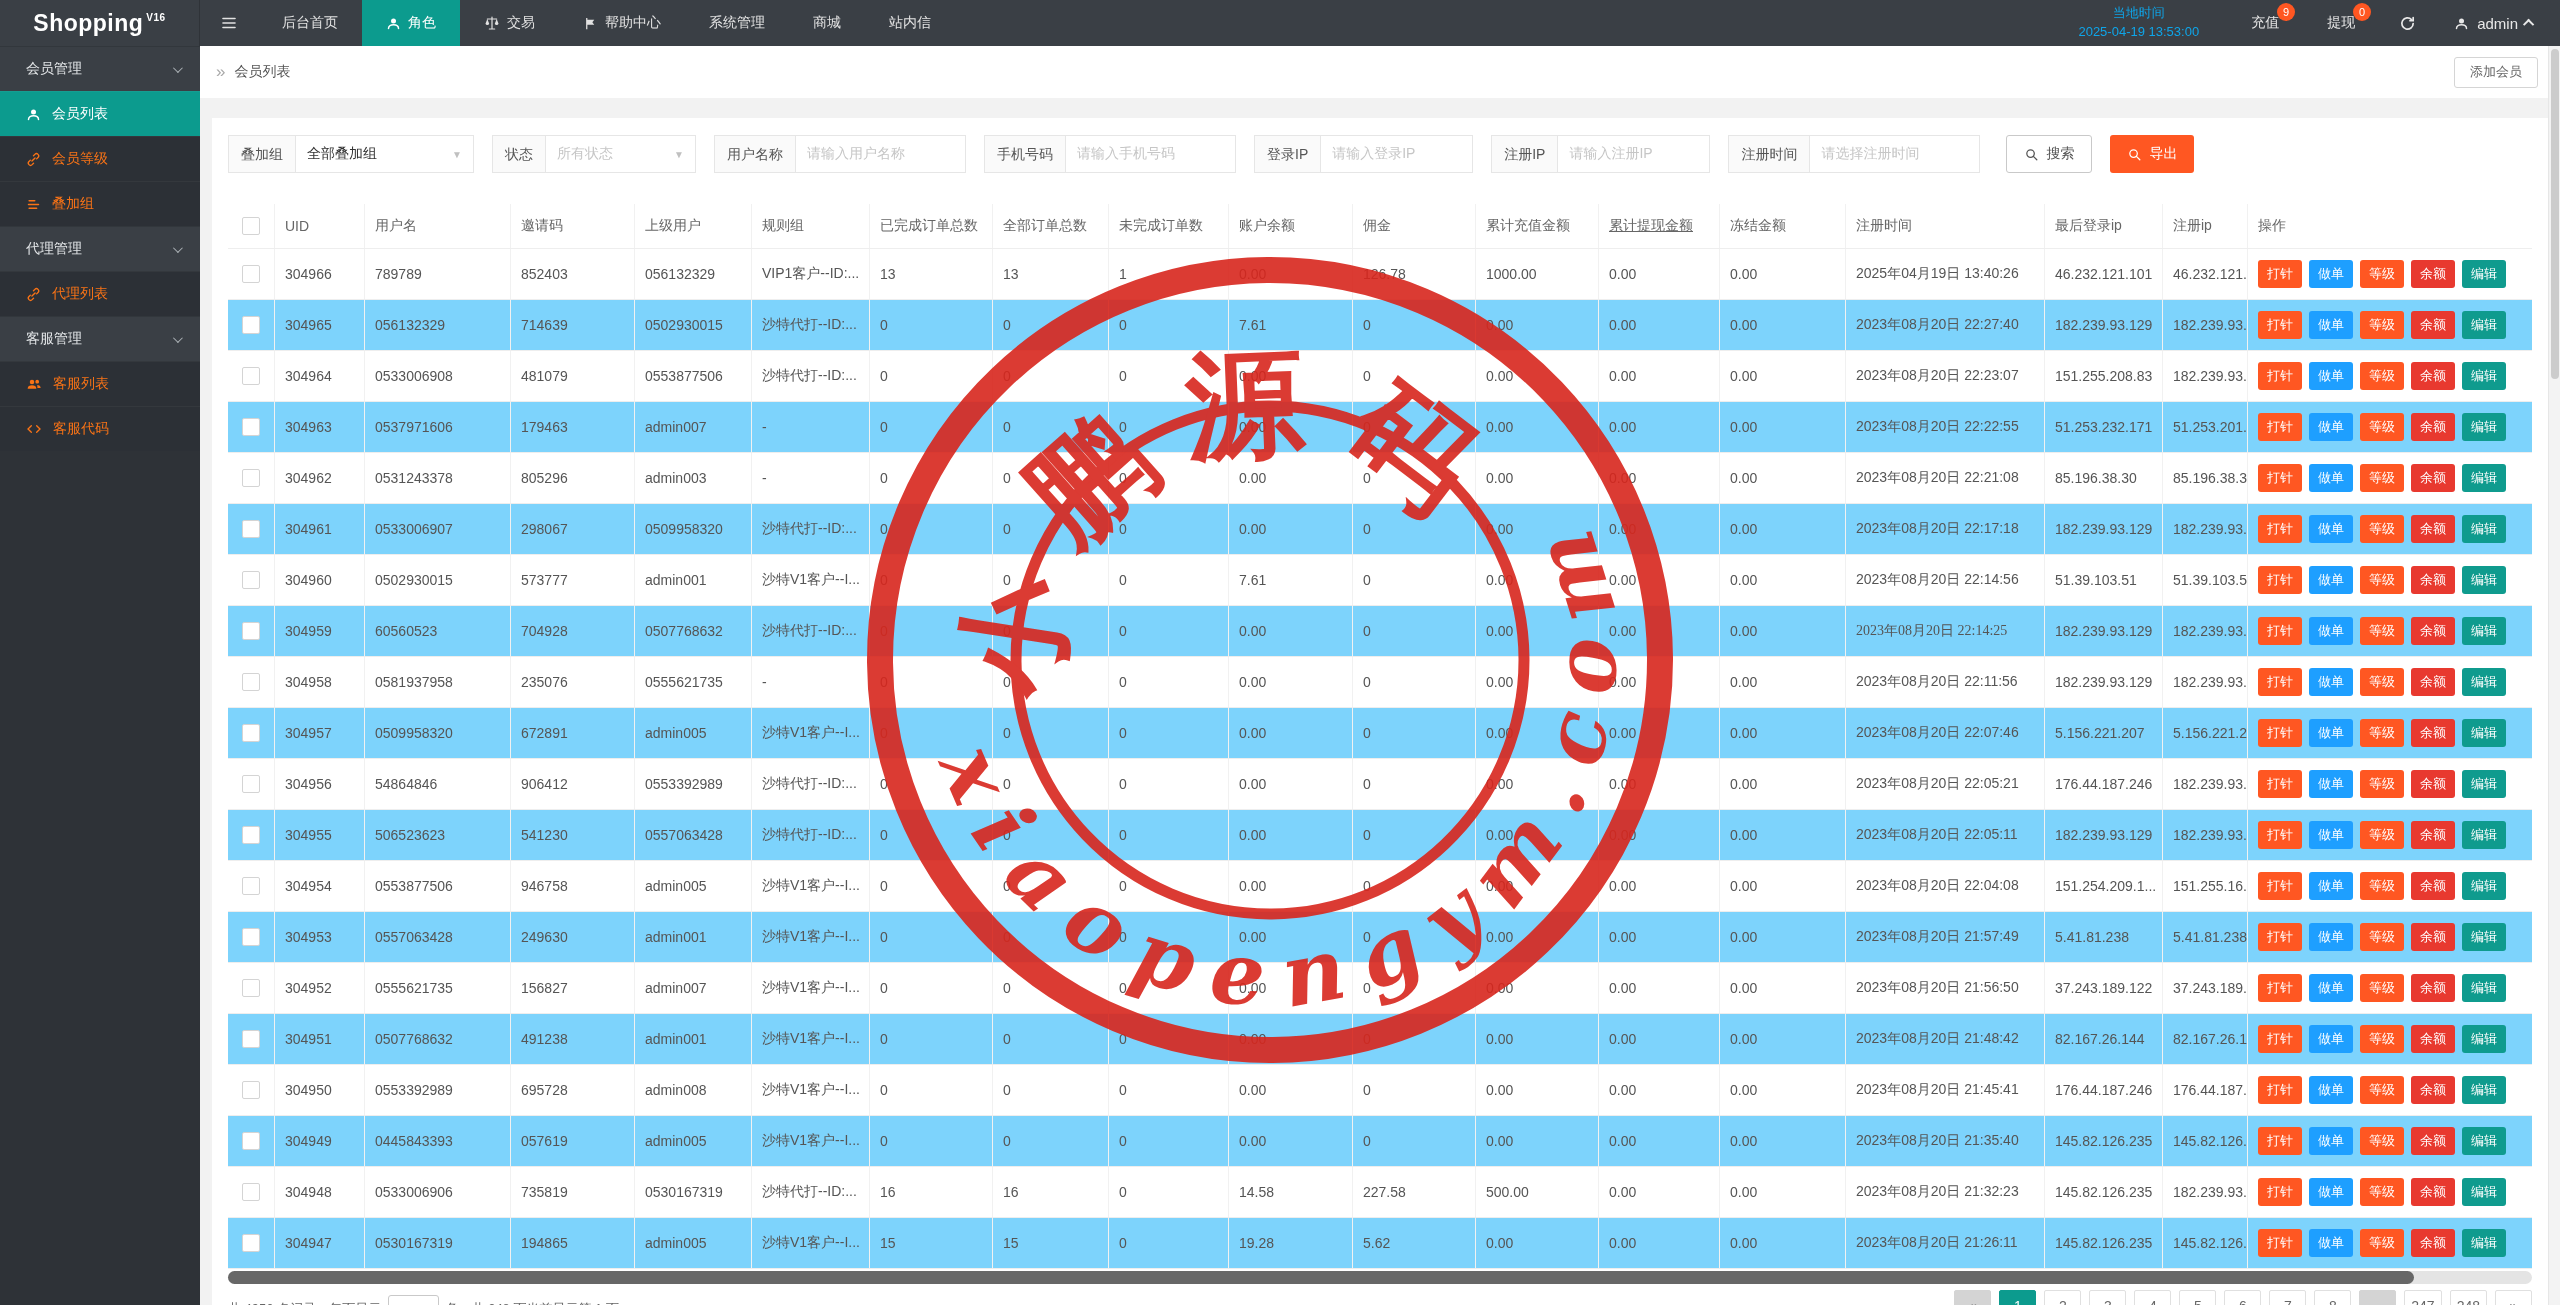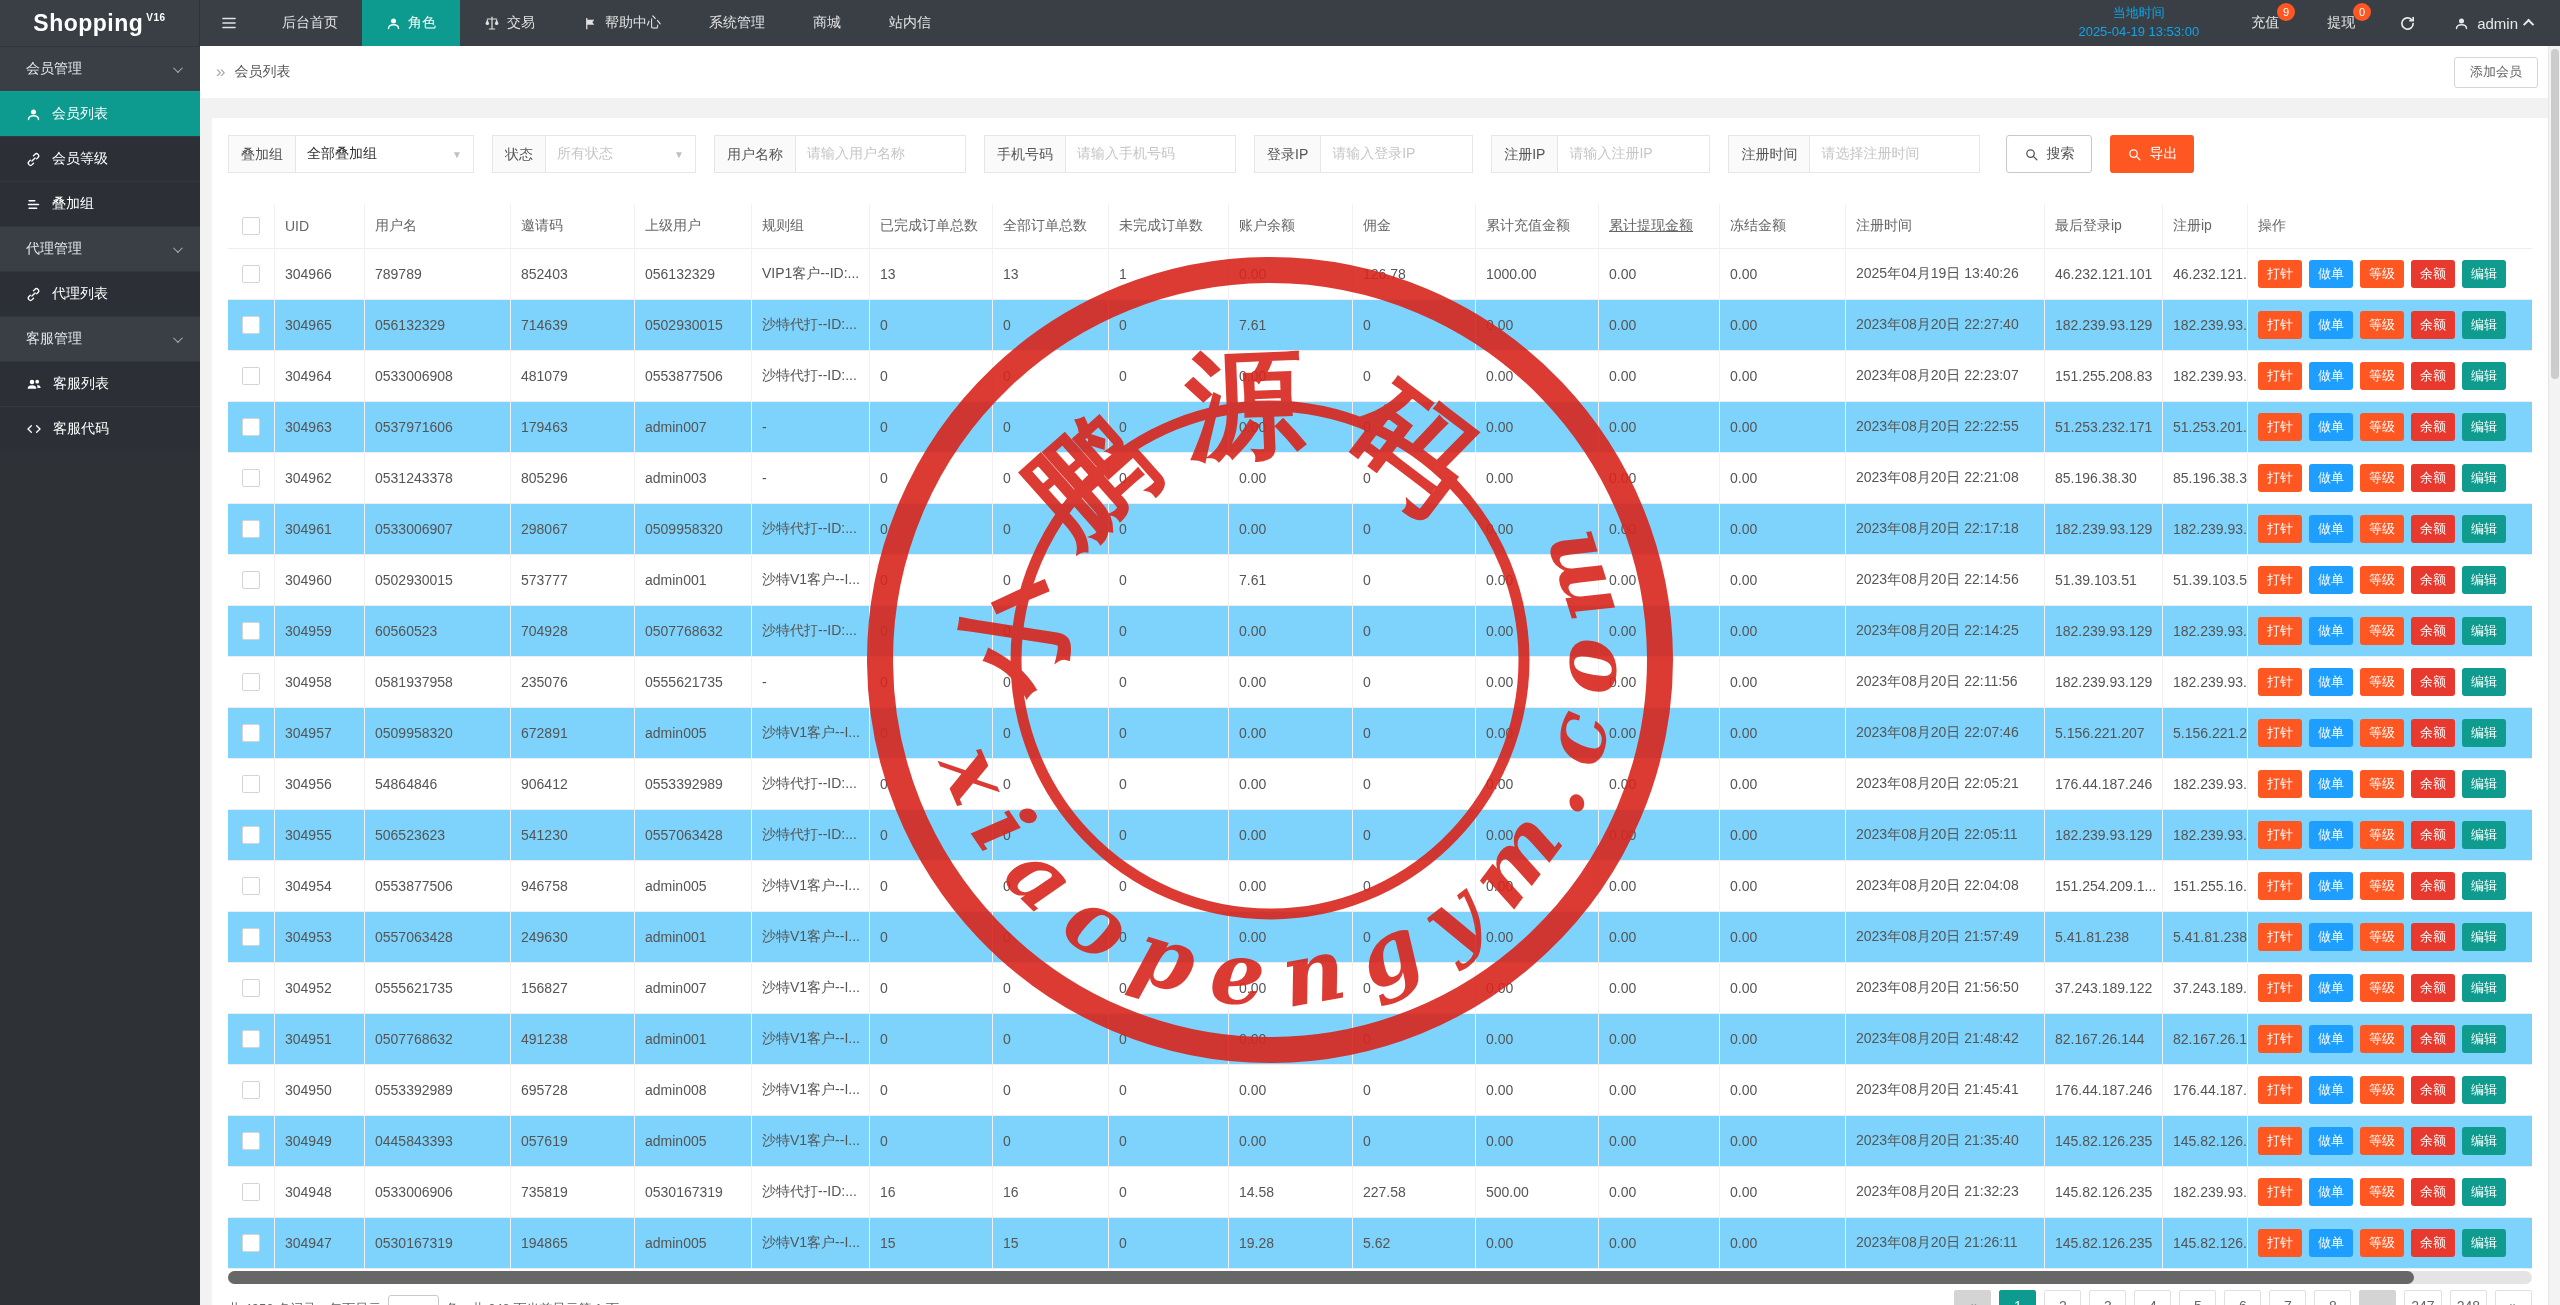--- a/index.html
+++ b/index.html
@@ -23,21 +23,21 @@
   .nav-user{padding:0 26px 0 18px;display:flex;align-items:center;gap:8px;font-size:15px;cursor:pointer;height:100%;}
   .chev{display:inline-block;width:8px;height:8px;border-right:2px solid currentColor;border-bottom:2px solid currentColor;}
   .chev.down{transform:rotate(45deg) translateY(-2px);}
   .chev.up{transform:rotate(-135deg) translateY(-2px);}
   .icn{display:inline-flex;align-items:center;}
   .icn svg{display:block;}
 
   
   .sidebar{position:absolute;top:46px;left:0;bottom:0;width:200px;background:#2e3237;z-index:30;}
   .side-group{height:45px;display:flex;align-items:center;justify-content:space-between;padding:0 20px 0 26px;background:#3a3f45;color:#e3e6e8;font-size:14px;cursor:pointer;border-top:1px solid rgba(0,0,0,.12);}
-  .side-item{height:45px;display:flex;align-items:center;gap:11px;padding-left:26px;background:#2c3036;color:#ffffff;font-size:14px;cursor:pointer;border-top:1px solid rgba(255,255,255,.04);}
+  .side-item{height:45px;display:flex;align-items:center;gap:11px;padding-left:26px;background:#2c3036;color:#f97316;font-size:14px;cursor:pointer;border-top:1px solid rgba(255,255,255,.04);}
   .side-item.active{background:#0c9b8e;color:#fff;}
   .side-group .chev{width:7px;height:7px;border-width:1.5px;color:#aab0b5;}
 
   
   .crumb-bar{position:absolute;left:200px;top:46px;right:0;height:52px;background:#fff;display:flex;align-items:center;padding:0 16px;font-size:14px;color:#555;z-index:10;}
   .crumb-arrows{color:#a8a8a8;font-size:17px;margin-right:9px;}
   .add-btn{margin-left:auto;margin-right:6px;background:#fff;border:1px solid #d5d5d5;border-radius:3px;height:31px;padding:0 15px;font-size:13px;color:#666;cursor:pointer;}
 
   
   .card{position:absolute;left:212px;top:118px;width:2336px;height:1250px;background:#fff;padding:14px 16px 0 16px;z-index:5;}
@@ -540,21 +540,21 @@
           <div class="td" style="width: 117px;">0507768632</div>
           <div class="td" style="width: 118px;">沙特代打--ID:...</div>
           <div class="td" style="width: 123px;">0</div>
           <div class="td" style="width: 116px;">0</div>
           <div class="td" style="width: 120px;">0</div>
           <div class="td" style="width: 124px;">0.00</div>
           <div class="td" style="width: 123px;">0</div>
           <div class="td" style="width: 123px;">0.00</div>
           <div class="td" style="width: 121px;">0.00</div>
           <div class="td" style="width: 126px;">0.00</div>
-          <div class="td" style="width: 199px;">2023年08月20日 22:14:25</div>
+          <div class="td" style="width: 199px; font-family: Liberation Serif, serif;">2023年08月20日 22:14:25</div>
           <div class="td" style="width: 118px;">182.239.93.129</div>
           <div class="td" style="width: 85px;">182.239.93.</div>
           <div class="td actions" style="width: 284px; border-right: none;">
             <button class="abtn" style="background: rgb(255, 87, 34);">打针</button>
             <button class="abtn" style="background: rgb(30, 159, 255);">做单</button>
             <button class="abtn" style="background: rgb(255, 87, 34);">等级</button>
             <button class="abtn" style="background: rgb(232, 57, 47);">余额</button>
             <button class="abtn" style="background: rgb(15, 155, 142);">编辑</button>
           </div>
         </div>

